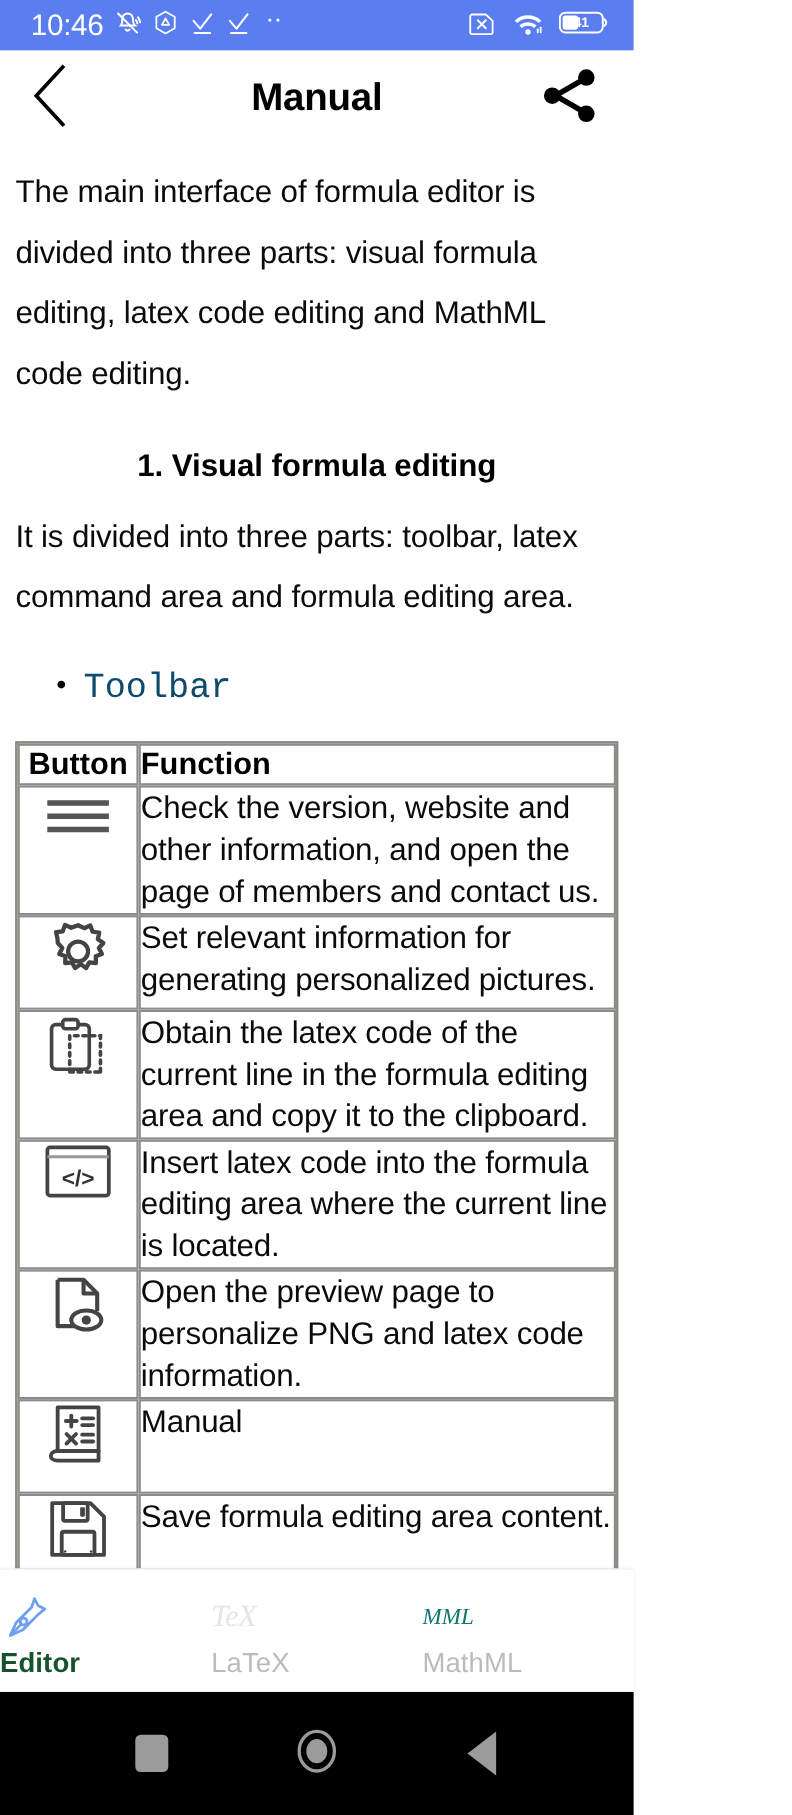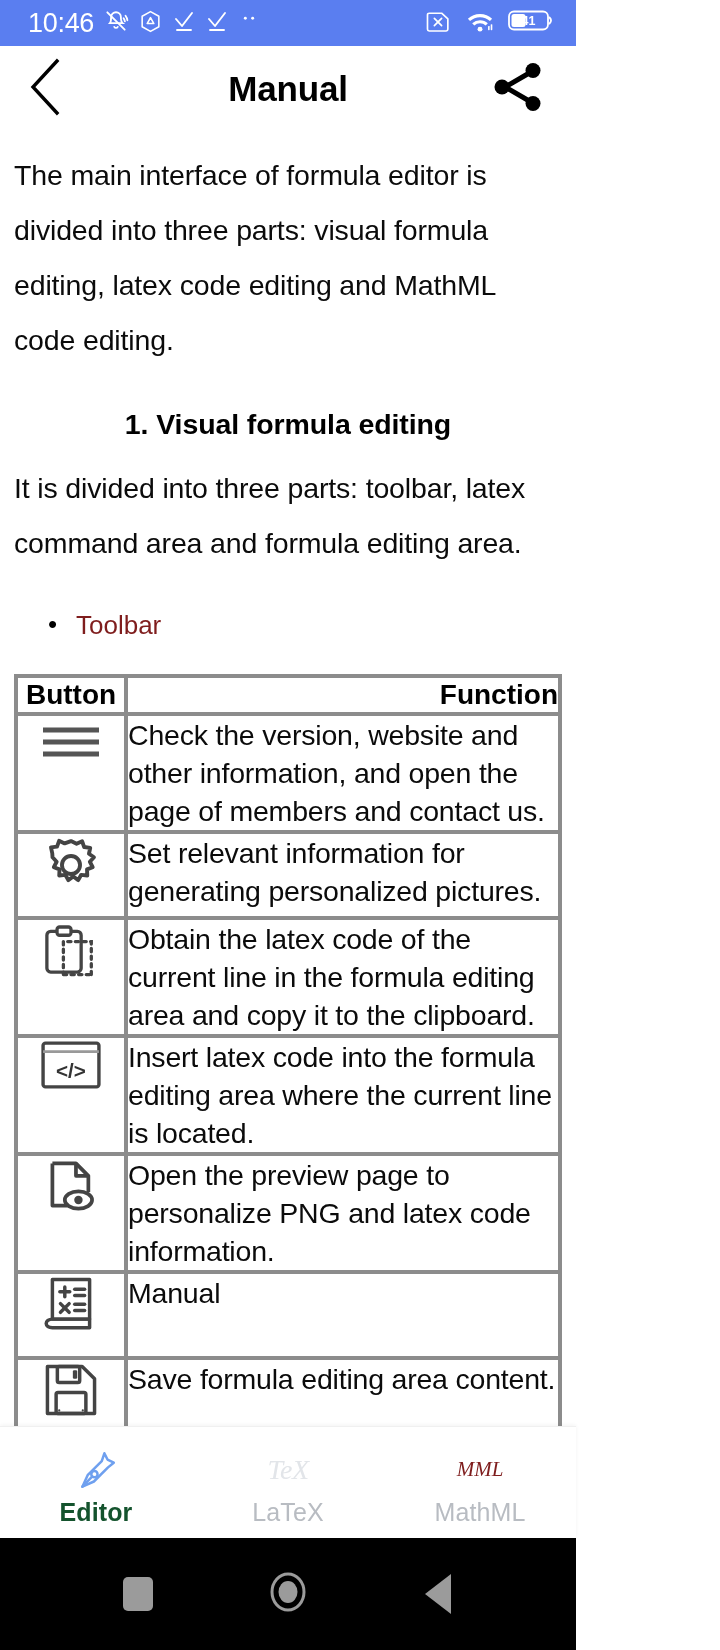--- a/index.html
+++ b/index.html
@@ -111,24 +111,25 @@
     margin: 36px 0 0 0;
     letter-spacing: -0.1px;
     text-align: center;
   }
   .bullet-list {
     margin: 34px 0 0 0;
     padding-left: 62px;
     list-style: none;
   }
   .bullet-list li {
-    font-size: 26px;
+    font-size: 32px;
     line-height: 41px;
-    color: #7f1d1d;
+    color: #0c4a6e;
     position: relative;
+    font-family: Liberation Mono, monospace;
   }
   .bullet-list li::before {
     content: "\2022";
     position: absolute;
     left: -28px;
     top: -1px;
     font-size: 26px;
     color: #000;
   }
 
@@ -145,21 +146,21 @@
   table.fn-table td, table.fn-table th {
     border: 2px solid #8c8c8c;
     padding: 0;
     vertical-align: top;
     background: #fff;
   }
   .col-btn  { width: 110px; }
   .col-fn   { width: auto; }
 
   th.hdr {
-    text-align: right;
+    text-align: left;
     font-size: 28px;
     font-weight: bold;
     color: #000;
     padding: 7px 4px 9px 4px;
     line-height: 34px;
   }
   th.hdr.left-h { text-align: center; }
 
   td.icon-cell {
     text-align: center;
@@ -187,21 +188,21 @@
     display: flex;
     align-items: stretch;
     border-top: 1px solid #f0f0f0;
     box-shadow: 0 -1px 4px rgba(0,0,0,0.05);
     z-index: 5;
   }
   .tab {
     flex: 1 1 0;
     display: flex;
     flex-direction: column;
-    align-items: center;
+    align-items: flex-start;
     justify-content: center;
     gap: 4px;
     cursor: pointer;
     padding-top: 6px;
   }
   .tab-icon {
     height: 48px;
     display: flex;
     align-items: center;
     justify-content: center;
@@ -218,21 +219,21 @@
     font-family: "Liberation Serif", serif;
     font-size: 28px;
     font-style: italic;
     color: #e2e5e9;
     letter-spacing: -0.5px;
   }
   .mml-logo {
     font-family: "Liberation Serif", serif;
     font-size: 21px;
     font-style: italic;
-    color: #7f1d1d;
+    color: #0f766e;
     letter-spacing: 0px;
   }
 
   
   .nav-bar {
     flex: 0 0 auto;
     height: 112px;
     background: #000000;
     display: flex;
     align-items: center;

